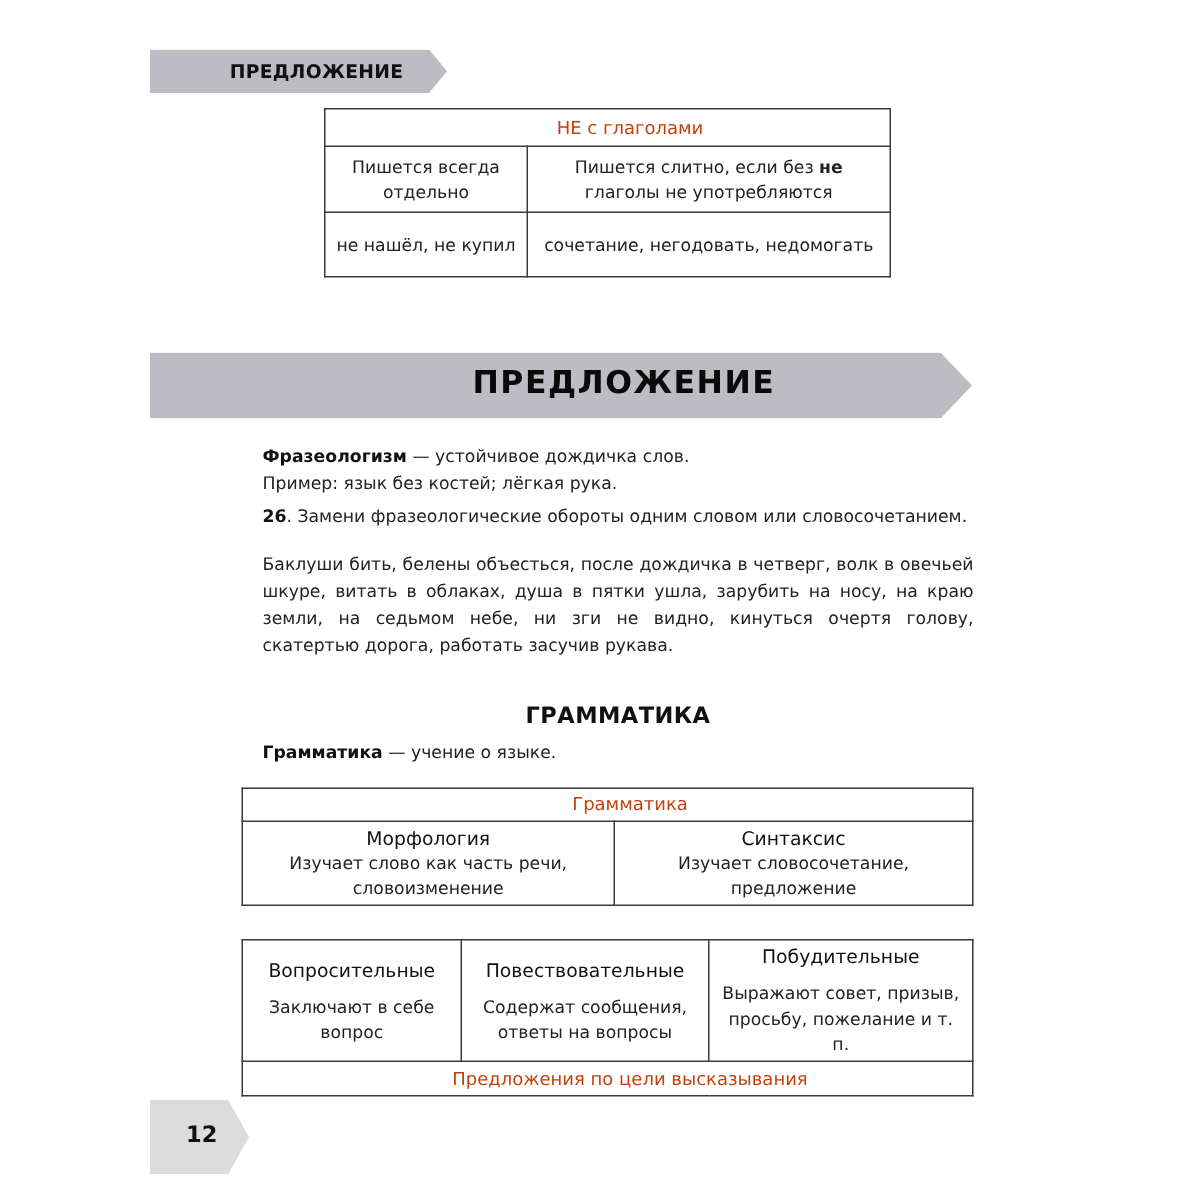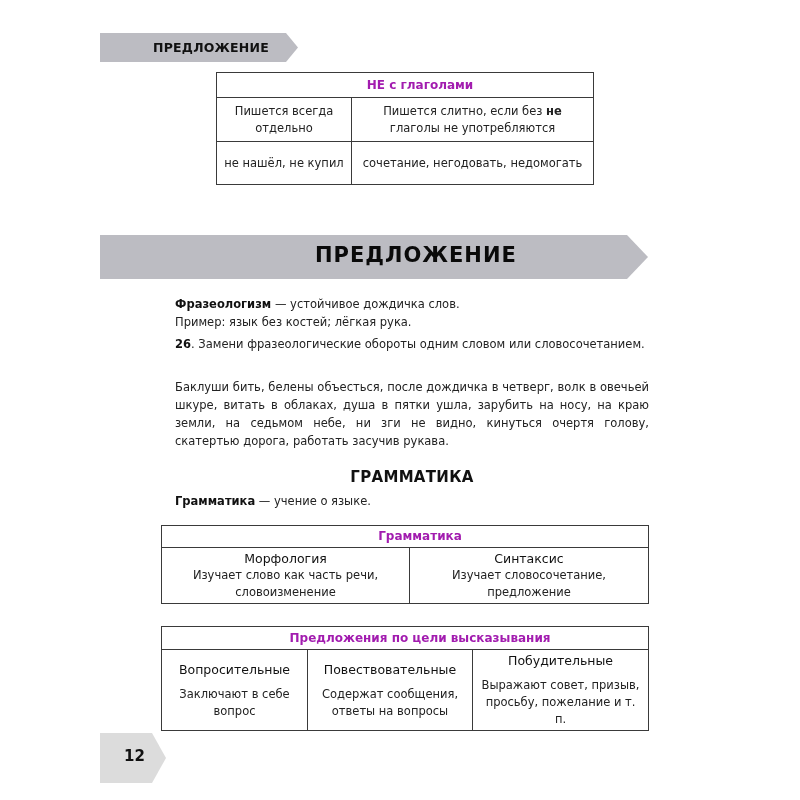--- a/index.html
+++ b/index.html
@@ -44,23 +44,23 @@
     table.grid td, table.grid th {
       border: 1.5px solid #3a3a3a;
       text-align: center;
       vertical-align: middle;
       padding: 0 6px;
       font-size: 11.5px;
       line-height: 17px;
       color: #222;
     }
     table.grid th {
-      font-weight: bold;
+      font-weight: normal;
       font-size: 12px;
-      color: #a21caf;
+      color: #c2410c;
       padding-left: 36px;
     }
     .bold { font-weight: bold; }
 
     
     .ne-table { left: 216px; top: 72px; width: 377px; }
     .ne-table th { height: 24px; }
     .ne-table tr.r1 td { height: 43px; margin-top: 32px; }
     .ne-table tr.r2 td { height: 42px; }
 
@@ -86,21 +86,21 @@
       width: 474px;
       font-size: 11.5px;
       line-height: 18px;
       color: #222;
       text-align: justify;
     }
     .def { top: 295px; }
     .def .term { font-weight: bold; color: #111; }
     .task { top: 335px; }
     .task .num { font-weight: bold; color: #111; }
-    .idioms { top: 378px; text-indent: 0; }
+    .idioms { top: 367px; text-indent: 0; }
 
     .subhead {
       left: 175px; width: 474px;
       top: 468px;
       text-align: center;
       font-weight: bold;
       font-size: 15px;
       color: #111;
       letter-spacing: 0.3px;
     }
@@ -203,34 +203,34 @@
   </table>
 
 <table class="grid goal-table">
   <colgroup>
       <col style="width:146px">
       <col style="width:165px">
       <col style="width:176px">
     </colgroup>
   <tbody>
       <tr>
-    <th colspan="3">Предложения по цели высказывания</th>
-  </tr>
-  <tr>
     <td>
       <span class="cell-title">Вопросительные</span>
       <span>Заключают в себе вопрос</span>
     </td>
     <td>
       <span class="cell-title">Повествовательные</span>
       <span>Содержат сообщения, ответы на вопросы</span>
     </td>
     <td>
       <span class="cell-title">Побудительные</span>
       <span>Выражают совет, призыв, просьбу, пожелание и т. п.</span>
     </td>
   </tr>
+  <tr>
+    <th colspan="3">Предложения по цели высказывания</th>
+  </tr>
 </tbody>
   </table>
 
 <div class="abs page-tab">
   <span>12</span>
 </div>
 
 </body></html>

